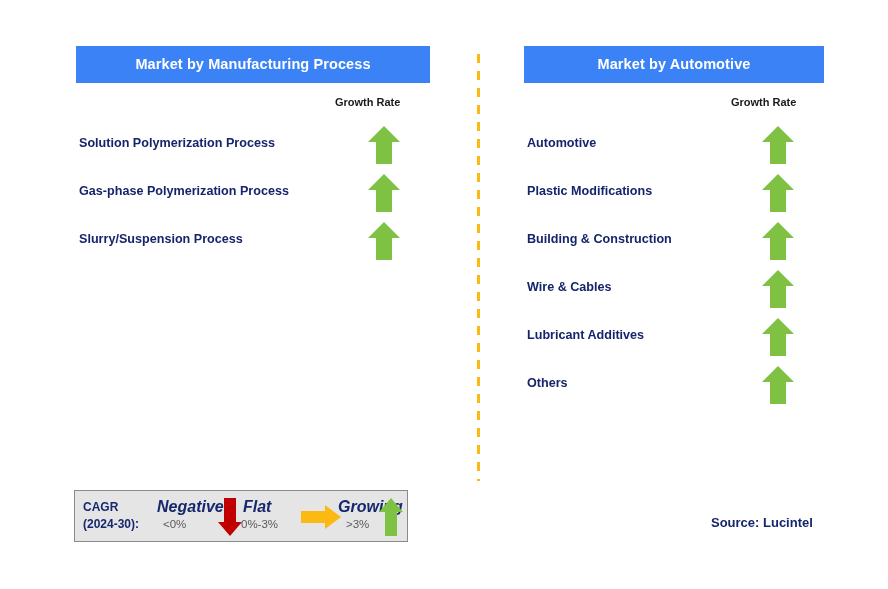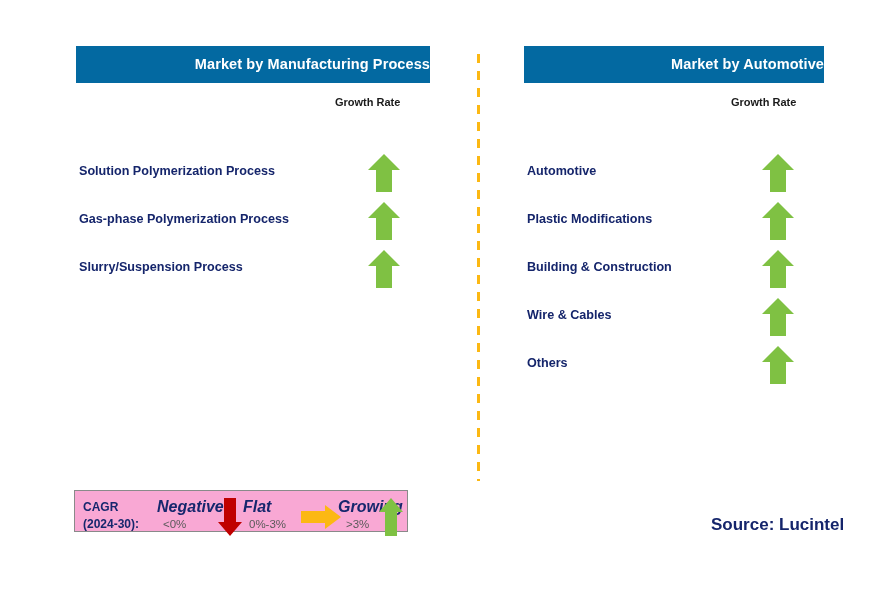--- a/index.html
+++ b/index.html
@@ -25,45 +25,44 @@
   }
 
   
   .panel {
     position: absolute;
   }
   #panel-process { left: 76px;  top: 46px; width: 354px; }
   #panel-application { left: 524px; top: 46px; width: 300px; }
 
   .panel-header {
-    background: #0369a1;
+    background: #3b82f6;
     color: #ffffff;
     font-size: 14.5px;
     font-weight: bold;
-    text-align: right;
+    text-align: center;
     line-height: 37px;
     height: 37px;
     letter-spacing: 0.1px;
   }
 
   .growth-rate-label {
     position: absolute;
     font-size: 11px;
     font-weight: bold;
     color: #1a1a1a;
     white-space: nowrap;
   }
   #growth-label-process { left: 335px; top: 96px; }
   #growth-label-application { left: 731px; top: 96px; }
 
   
   .rows {
     position: absolute;
     left: 0;
-    margin-top: 28px;
   }
   #rows-process { left: 79px; top: 128px; width: 351px; }
   #rows-application { left: 527px; top: 128px; width: 297px; text-align: right; }
 
   .seg-row {
     position: relative;
     height: 48px;
   }
 
   .seg-label {
@@ -103,23 +102,23 @@
     background-size: 3px 17px;
     background-repeat: repeat-y;
   }
 
   
   #legend {
     position: absolute;
     left: 74px;
     top: 490px;
     width: 334px;
-    height: 42px;
+    height: 52px;
     border: 1px solid #8a8a8a;
-    background: #f9a8d4;
+    background: #e5e5e5;
     box-sizing: border-box;
   }
 
   #legend-title {
     position: absolute;
     left: 8px;
     top: 8px;
     width: 80px;
     font-size: 12px;
     font-weight: bold;
@@ -154,33 +153,33 @@
     height: 40px;
     top: 6px;
   }
   .legend-arrow svg { display: block; width: 100%; height: 100%; }
 
   #legend-item-negative .legend-word  { left: 82px; }
   #legend-item-negative .legend-value { left: 88px; }
   #legend-item-negative .legend-arrow { left: 142px; }
 
   #legend-item-flat .legend-word  { left: 168px; }
-  #legend-item-flat .legend-value { left: 166px; margin-left: 8px; }
+  #legend-item-flat .legend-value { left: 166px; }
   #legend-item-flat .legend-arrow { left: 225px; width: 42px; }
 
   #legend-item-growing .legend-word  { left: 263px; }
   #legend-item-growing .legend-value { left: 271px; }
   #legend-item-growing .legend-arrow { left: 303px; }
 
   
   #source-note {
     position: absolute;
     left: 711px;
     top: 515px;
-    font-size: 17px;
+    font-size: 13px;
     font-weight: bold;
     color: #15256b;
     white-space: nowrap;
   }
 </style>
 </head>
 <body>
 
 <div id="canvas">
 
@@ -261,20 +260,28 @@
 
     <div class="seg-row">
       <div class="seg-label">Wire &amp; Cables</div>
       <div class="seg-arrow">
         <svg viewBox="0 0 34 40" xmlns="http://www.w3.org/2000/svg" aria-hidden="true">
           <path d="M17 1 L33 17 L25 17 L25 39 L9 39 L9 17 L1 17 Z" fill="#7fc143"></path>
         </svg>
       </div>
     </div>
 
+    <div class="seg-row">
+      <div class="seg-label">Lubricant Additives</div>
+      <div class="seg-arrow">
+        <svg viewBox="0 0 34 40" xmlns="http://www.w3.org/2000/svg" aria-hidden="true">
+          <path d="M17 1 L33 17 L25 17 L25 39 L9 39 L9 17 L1 17 Z" fill="#7fc143"></path>
+        </svg>
+      </div>
+    </div>
 
     <div class="seg-row">
       <div class="seg-label">Others</div>
       <div class="seg-arrow">
         <svg viewBox="0 0 34 40" xmlns="http://www.w3.org/2000/svg" aria-hidden="true">
           <path d="M17 1 L33 17 L25 17 L25 39 L9 39 L9 17 L1 17 Z" fill="#7fc143"></path>
         </svg>
       </div>
     </div>
 

